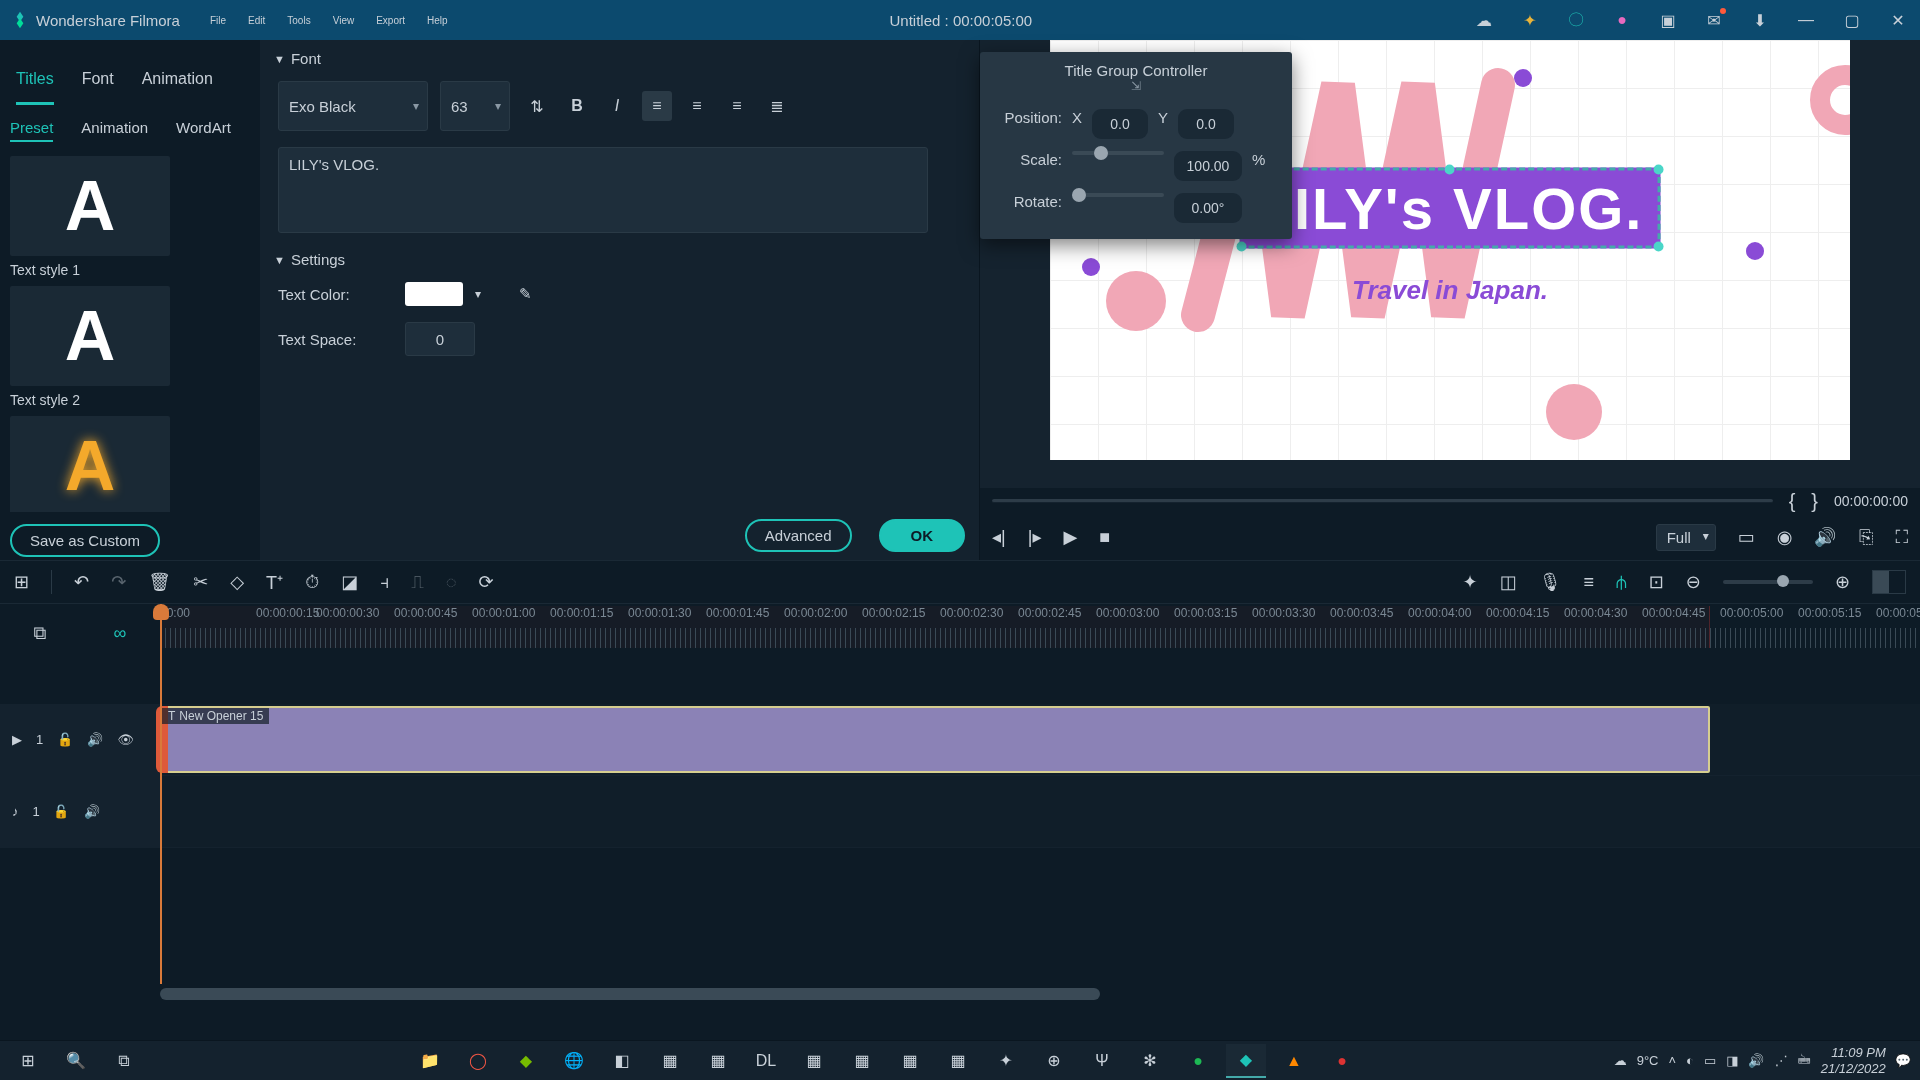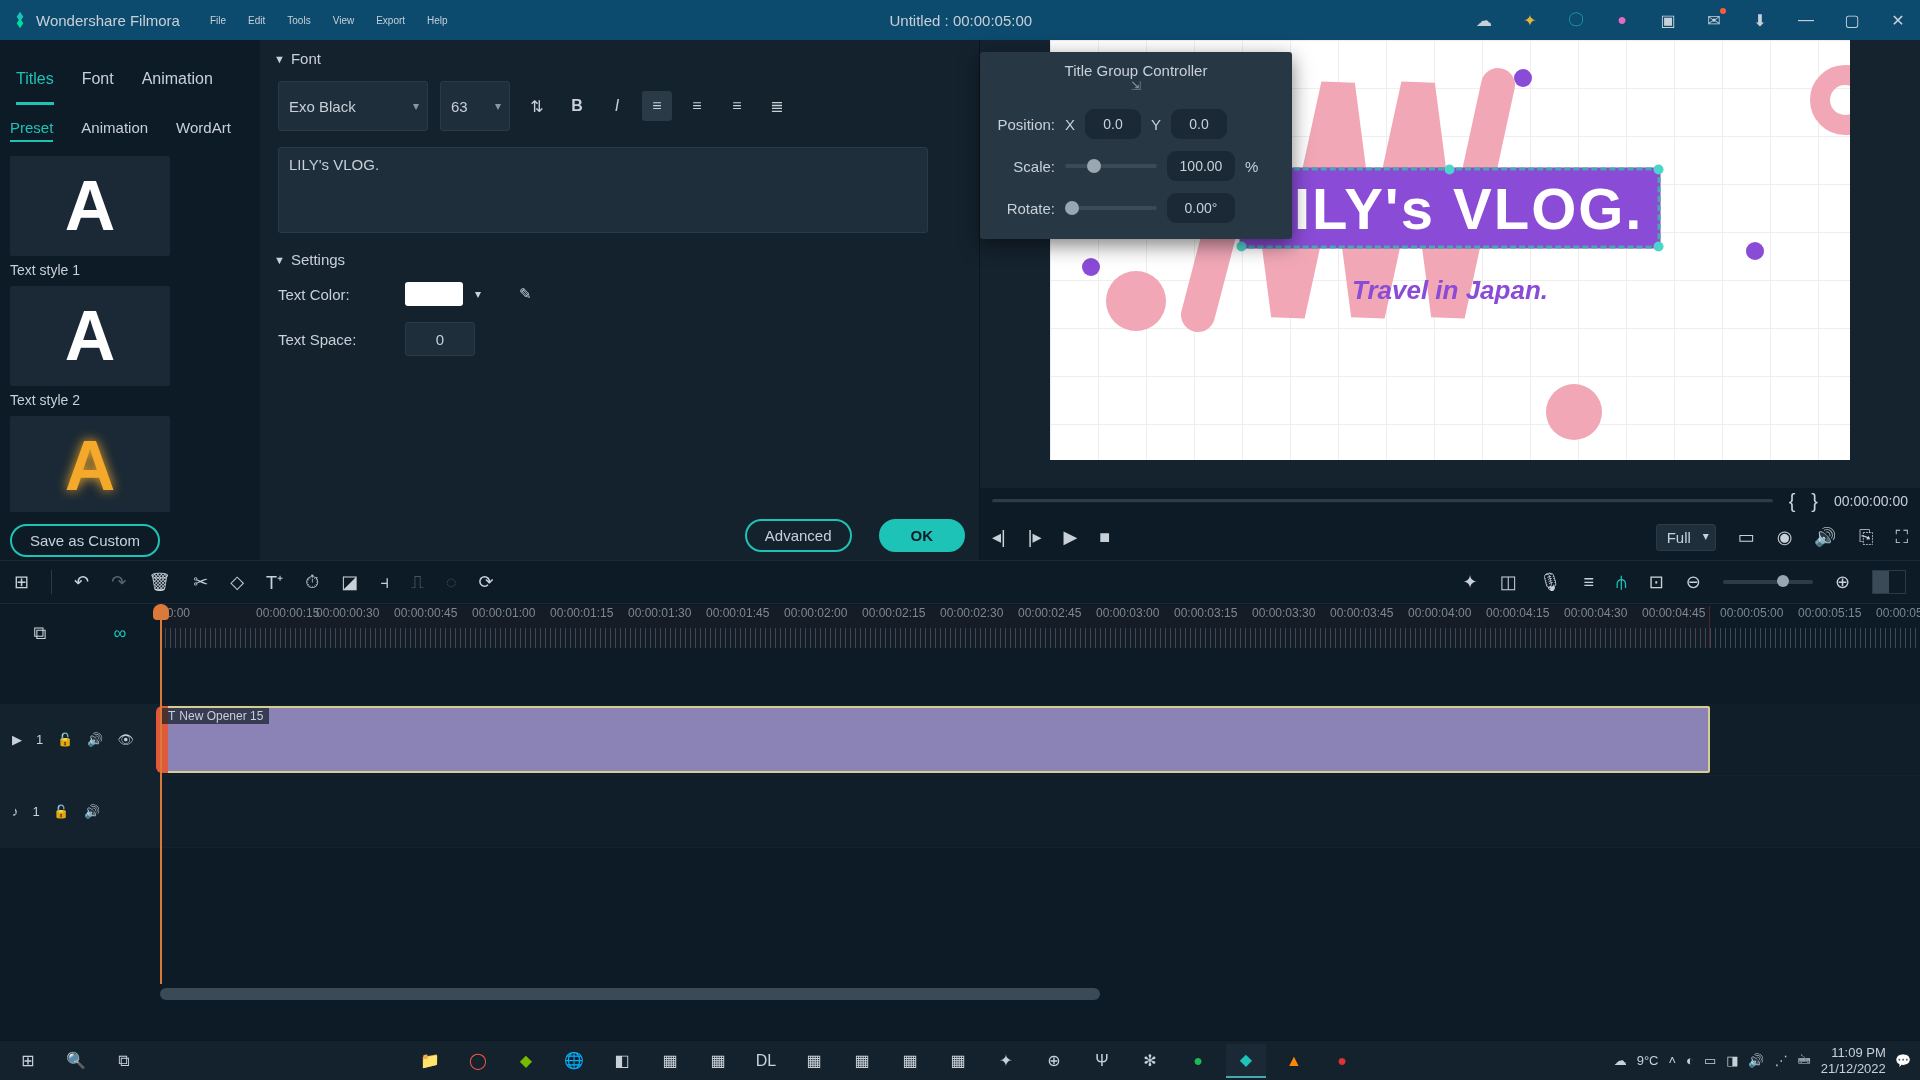--- a/index.html
+++ b/index.html
@@ -51,21 +51,21 @@
 .fmt-icons .ic { width:30px; height:30px; display:flex; align-items:center; justify-content:center; border-radius:3px; cursor:pointer; font-size:16px; }
 .fmt-icons .ic.sel { background:#2a3a46; }
 .swatch { width:58px; height:24px; background:#fff; border-radius:3px; cursor:pointer; }
 .lbl { width:115px; font-size:15px; }
 #mid-bottom { position:absolute; bottom:8px; right:14px; display:flex; gap:27px; }
 
 
 #tgc { position:absolute; top:52px; left:980px; width:312px; background:#273744; border-radius:3px; padding:0 0 10px; z-index:50; box-shadow:0 6px 20px rgba(0,0,0,.5); }
 #tgc-head { padding:10px 14px; font-size:15px; display:flex; justify-content:space-between; align-items:center;flex-direction:column; }
 #tgc-head .collapse { font-size:12px; cursor:pointer; color:#8a98a4; }
-.tgc-row { display:flex; align-items:center; gap:10px; padding:6px 3px; font-size:15px; }
+.tgc-row { display:flex; gap:10px; padding:6px 10px; font-size:15px; }
 .tgc-row .rlbl { width:72px; text-align:right; }
 .tgc-in { width:56px; height:30px; background:#1a2935; border:none; text-align:center; color:#c8d0d8; border-radius:9px; font-size:14px; }
 .tgc-slider { width:92px; height:4px; background:#3a4a56; border-radius:2px; position:relative; }
 .tgc-slider .knob { position:absolute; top:-5px; width:14px; height:14px; background:#9aa6b0; border-radius:50%; }
 
 
 #preview-col { flex:1; background:#0d1b26; display:flex; flex-direction:column; }
 #canvas-wrap { flex:1; background:#15232f; position:relative; padding:0; }
 #canvas { position:absolute; inset:0 70px 28px 70px; background:#fff; background-image:linear-gradient(#eee 1px,transparent 1px),linear-gradient(90deg,#eee 1px,transparent 1px); background-size:48px 48px; overflow:hidden; }
 .dot { position:absolute; border-radius:50%; }
@@ -117,21 +117,21 @@
 .clip .startcap { position:absolute; top:-2px; bottom:-2px; left:-6px; width:12px; background:#de5a3a; border-radius:6px 0 0 6px; }
 
 #tl-scroll { position:absolute; bottom:40px; left:160px; width:940px; height:12px; background:#3a4a56; border-radius:6px; }
 
 
 #taskbar { position:fixed; bottom:0; left:0; right:0; height:40px; background:#14222e; display:flex; align-items:center; padding:0 8px; gap:8px; border-top:1px solid #0a1620; z-index:100; }
 #taskbar .tb { width:40px; height:34px; display:flex; align-items:center; justify-content:center; cursor:pointer; font-size:16px; }
 #taskbar .gap { width:250px; }
 #taskbar .spacer { flex:1; }
 #taskbar .tray { display:flex; align-items:center; gap:10px; font-size:13px; }
-#taskbar .clock { text-align:right; font-size:13px; line-height:1.2; }
+#taskbar .clock { text-align:right; font-size:13px; line-height:1.2;font-style:italic; }
 .active-app { border-bottom:2px solid #4aa; background:#1a2935; }
 </style>
 </head>
 <body>
 
 <div id="titlebar">
   <svg class="logo" viewBox="0 0 24 24">
       <path fill="#1ec3b7" d="M12 2l4 6-4 6-4-6z"></path>
       <path fill="#0d9" d="M12 10l4 6-4 6-4-6z"></path>
     </svg>

